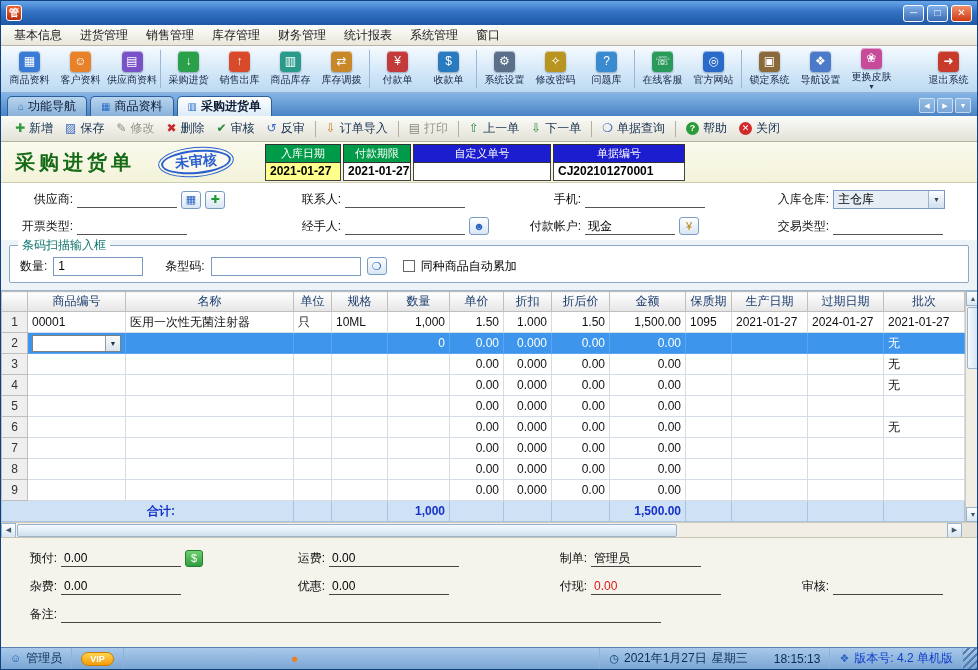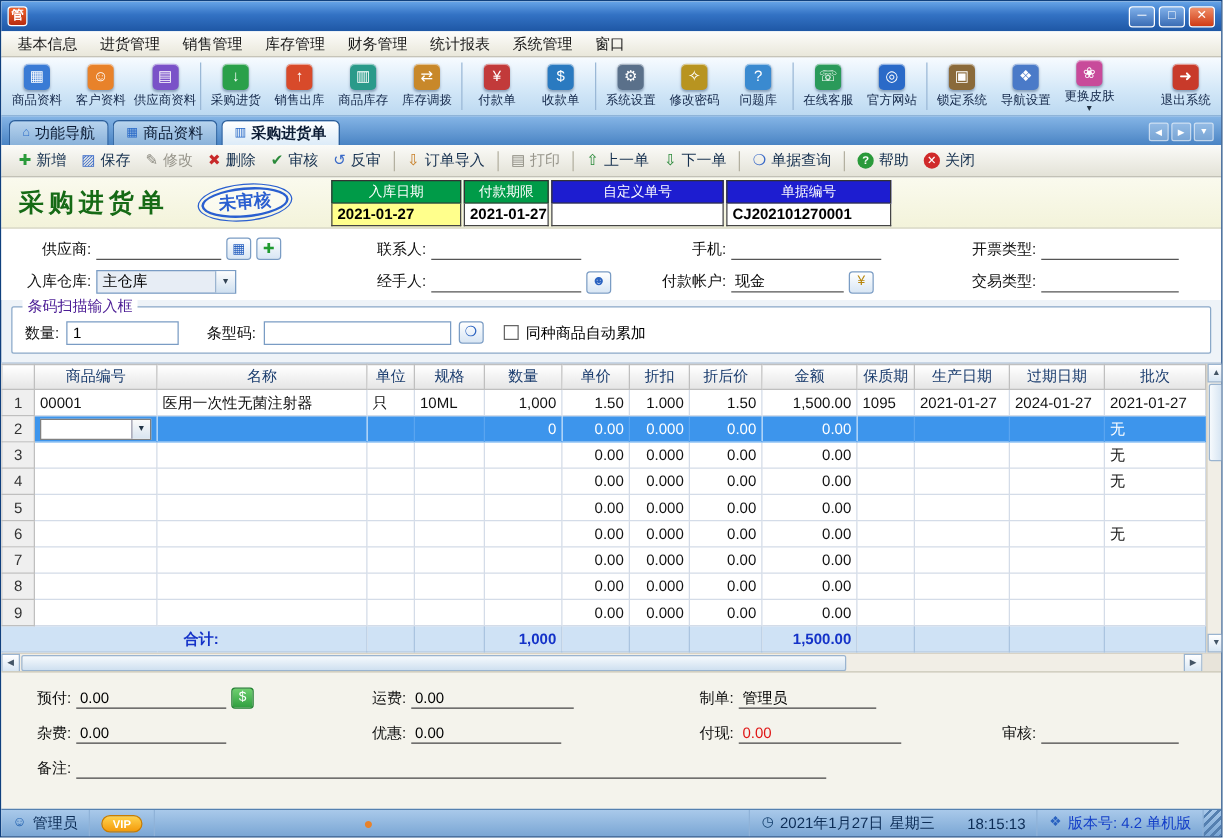--- a/index.html
+++ b/index.html
@@ -41,40 +41,40 @@
   .dt-icon{font-size:12px;line-height:13px;}
   .dt-icon.circled{width:13px;height:13px;border-radius:50%;color:#fff;font-size:9px;line-height:13px;text-align:center;font-weight:bold;}
   .dt-sep{width:1px;height:16px;background:#b3b0a0;margin:0 4px;flex:none;}
 
   
   .docheader{height:41px;flex:none;background:linear-gradient(#fafaee,#f3f3da);border-bottom:1px solid #cfcdb0;display:flex;align-items:center;padding:0 14px;}
   .doc-title{font-family:"Liberation Serif","DejaVu Serif",serif;font-size:20px;font-weight:bold;color:#156a15;letter-spacing:4px;}
   .stamp{margin-left:26px;color:#2a5fd0;border:2px solid #2a5fd0;outline:1px solid #2a5fd0;outline-offset:2px;border-radius:50%;padding:1px 12px;font-size:14px;font-weight:bold;transform:rotate(-5deg);background:rgba(255,255,255,.45);white-space:nowrap;}
   .header-fields{display:flex;margin-left:34px;gap:2px;}
   .hf{display:flex;flex-direction:column;}
-  .hf:nth-child(1){width:104px}.hf:nth-child(2){width:68px}.hf:nth-child(3){width:138px}.hf:nth-child(4){width:132px}
+  .hf:nth-child(1){width:76px}.hf:nth-child(2){width:68px}.hf:nth-child(3){width:138px}.hf:nth-child(4){width:132px}
   .hf-label{color:#fff;font-size:11px;text-align:center;padding:1px 2px;border:1px solid #333;white-space:nowrap;}
   .hf-value{height:18px;border:1px solid #444;border-top:none;font-weight:bold;padding:0 4px;line-height:17px;white-space:nowrap;}
 
   
   .formarea{flex:none;background:#fff;padding:7px 10px 5px;display:grid;grid-template-columns:268px 240px 248px 1fr;row-gap:8px;}
   .ff{display:flex;align-items:center;gap:4px;white-space:nowrap;}
   .ff-label{min-width:62px;text-align:right;color:#111;}
   .ff-label.auto{min-width:0;}
   .ff-line{display:inline-block;border-bottom:1px solid #555;height:17px;line-height:16px;padding:0 3px;}
   .w90{width:90px}.w100{width:100px}.w110{width:110px}.w120{width:120px}.w130{width:130px}.w150{width:150px}
   .icon-btn{width:20px;height:18px;flex:none;border:1px solid #7a9cc4;background:linear-gradient(#ffffff,#d8e6f4);border-radius:3px;display:flex;align-items:center;justify-content:center;}
   .ib-glyph{font-size:11px;line-height:11px;}
   .ib-glyph.blue{color:#2a62c0}.ib-glyph.green{color:#1f9a2f}.ib-glyph.gold{color:#b8860b}
   .combo{width:112px;height:19px;border:1px solid #7a9cc4;background:#e7edf5;display:flex;align-items:center;justify-content:space-between;padding-left:4px;}
   .combo .arr{width:16px;height:100%;background:linear-gradient(#fdfdfd,#cfe0f0);border-left:1px solid #9ab4d0;font-size:7px;color:#345;display:flex;align-items:center;justify-content:center;}
 
   
   .barcode{flex:none;margin:5px 8px 7px;border:1px solid #8aa8c8;border-radius:2px;position:relative;height:38px;background:#fff;display:flex;align-items:center;padding:4px 10px 0;gap:6px;}
-  .barcode-title{position:absolute;top:-9px;left:8px;background:#fff;padding:0 4px;color:#4c1d95;}
+  .barcode-title{position:absolute;top:-9px;left:8px;background:#fff;padding:0 4px;color:#0f766e;}
   .box-input{display:inline-flex;align-items:center;border:1px solid #7a9cc4;background:#fff;height:19px;padding:0 4px;}
   .checkbox{width:12px;height:12px;border:1px solid #666;background:#fff;margin-left:10px;flex:none;}
 
   
   .gridarea{flex:none;border-top:1px solid #9ab4d0;background:#fff;}
   .gridwrap{display:flex;}
   table{border-collapse:collapse;table-layout:fixed;background:#fff;width:963px;flex:none;}
   th{background:linear-gradient(#ffffff,#e5e5e5);border:1px solid #bfbfbf;color:#1a3c6e;font-weight:normal;height:20px;padding:0 2px;overflow:hidden;white-space:nowrap;}
   td{border:1px solid #d4dce8;height:21px;padding:0 4px;overflow:hidden;white-space:nowrap;color:#111;}
   td.rownum{background:#efefef;border-color:#bfbfbf;text-align:center;color:#333;padding:0;}
@@ -343,29 +343,29 @@
     </span>
     <span class="ff">
       <span class="ff-label">联系人:</span>
       <span class="ff-line w120"></span>
     </span>
     <span class="ff">
       <span class="ff-label">手机:</span>
       <span class="ff-line w120"></span>
     </span>
     <span class="ff">
-      <span class="ff-label">开票类型:</span>
-      <span class="ff-line w110"></span>
-    </span>
-    <span class="ff">
       <span class="ff-label">入库仓库:</span>
       <span class="combo">
         <span>主仓库</span>
         <span class="arr">▼</span>
       </span>
+    </span>
+    <span class="ff">
+      <span class="ff-label">开票类型:</span>
+      <span class="ff-line w110"></span>
     </span>
     <span class="ff">
       <span class="ff-label">经手人:</span>
       <span class="ff-line w120"></span>
       <span class="icon-btn">
           <span class="ib-glyph blue">☻</span>
         </span>
     </span>
     <span class="ff">
       <span class="ff-label">付款帐户:</span>

